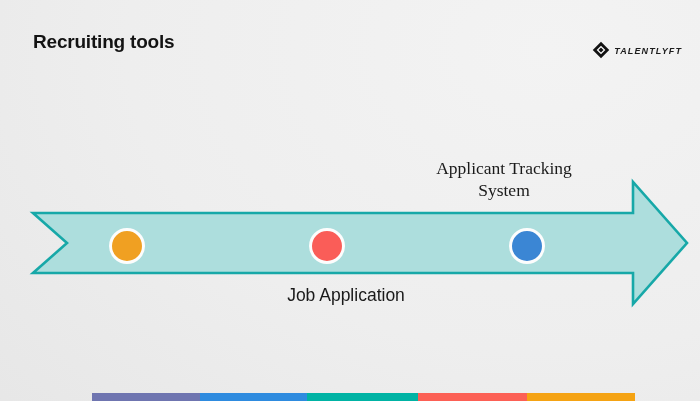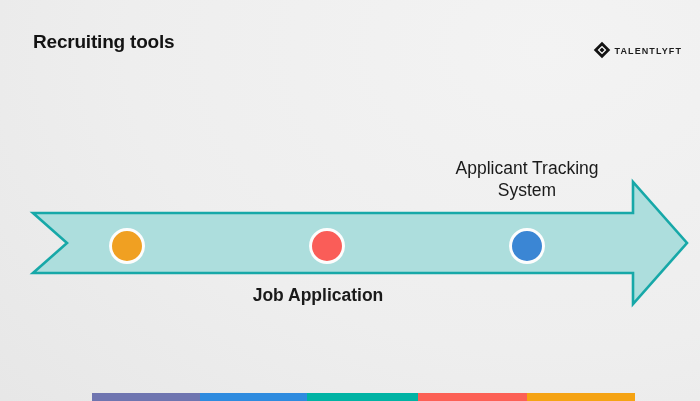--- a/index.html
+++ b/index.html
@@ -48,20 +48,21 @@
   }
   #logo-text {
     font-size: 13.5px;
     font-weight: bold;
     color: #1d1d1d;
     letter-spacing: 1.1px;
     line-height: 1;
     white-space: nowrap;
     font-variant: small-caps;
     text-transform: lowercase;
+    font-style: italic;
   }
 
   
   #arrow-wrap {
     position: absolute;
     left: 28px;
     top: 174px;
     width: 664px;
     height: 138px;
   }
@@ -89,31 +90,31 @@
     font-size: 17.5px;
     line-height: 22px;
     white-space: pre-line;
   }
   #label-left {
     left: 24px;
     top: 157px;
     width: 208px;
   }
   #label-right {
-    left: 423px;
+    left: 400px;
     top: 157px;
     width: 208px;
+    font-family: Liberation Serif, serif;
   }
   #label-bottom {
-    left: 218px;
+    left: 246px;
     top: 284px;
     width: 200px;
     font-size: 17.5px;
     line-height: 22px;
-    font-weight: bold;
   }
 
   
   #color-bar {
     position: absolute;
     left: 92px;
     bottom: 0;
     height: 8px;
     width: 543px;
     display: flex;

